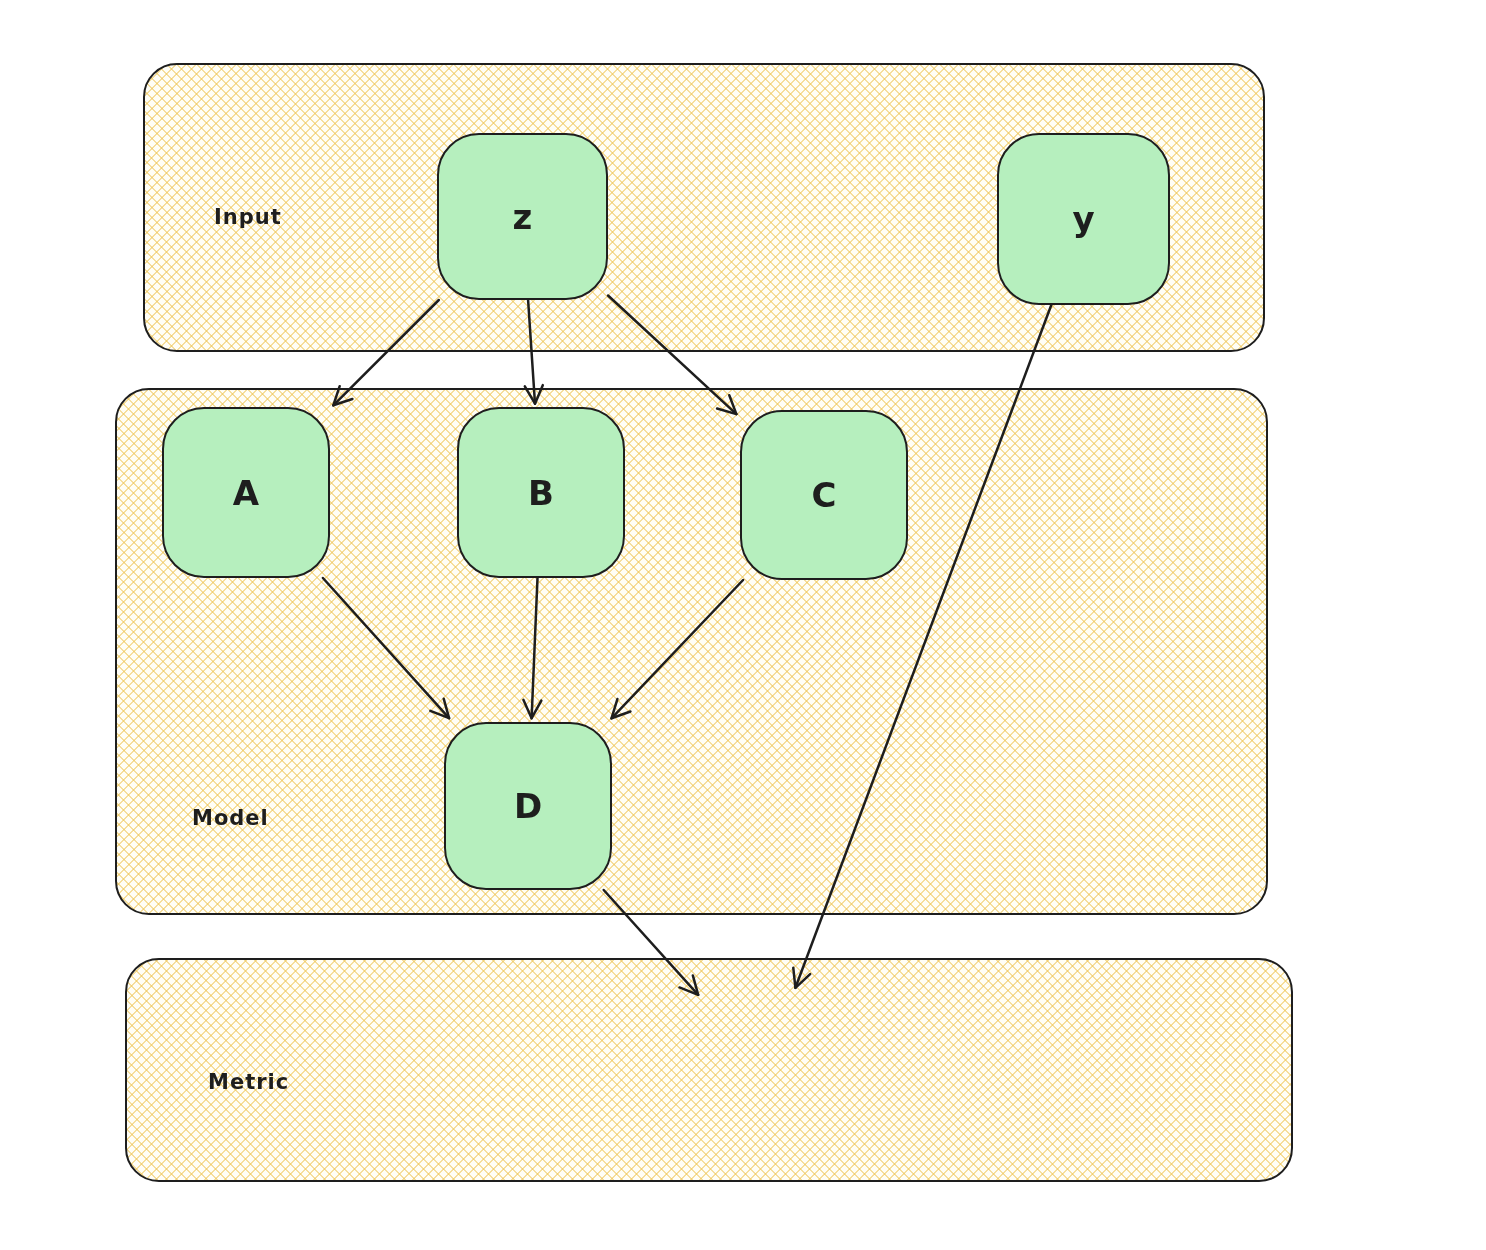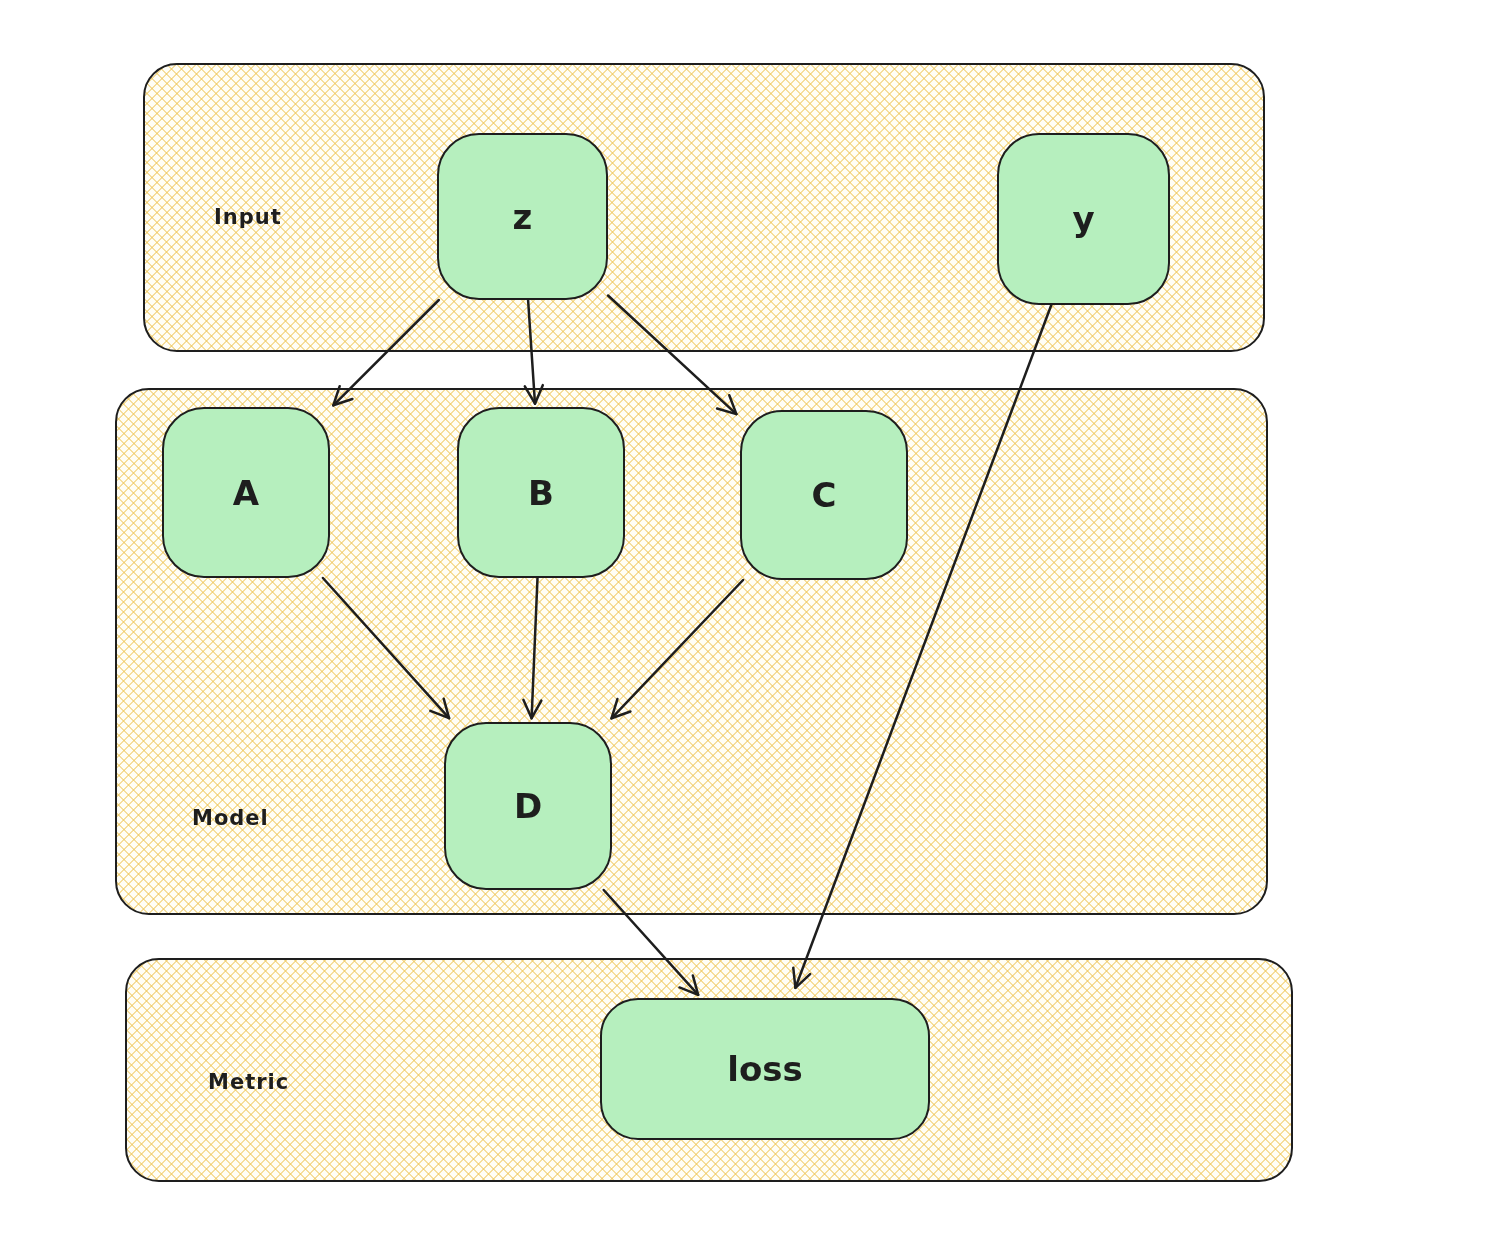--- a/index.html
+++ b/index.html
@@ -114,17 +114,14 @@
   </div>
   <div class="node node-B">
     <span>B</span>
   </div>
   <div class="node node-C">
     <span>C</span>
   </div>
   <div class="node node-D">
     <span>D</span>
   </div>
-  <div class="node node-loss">
-    <span>loss</span>
-  </div>
 
 </div>
 
 </body></html>

